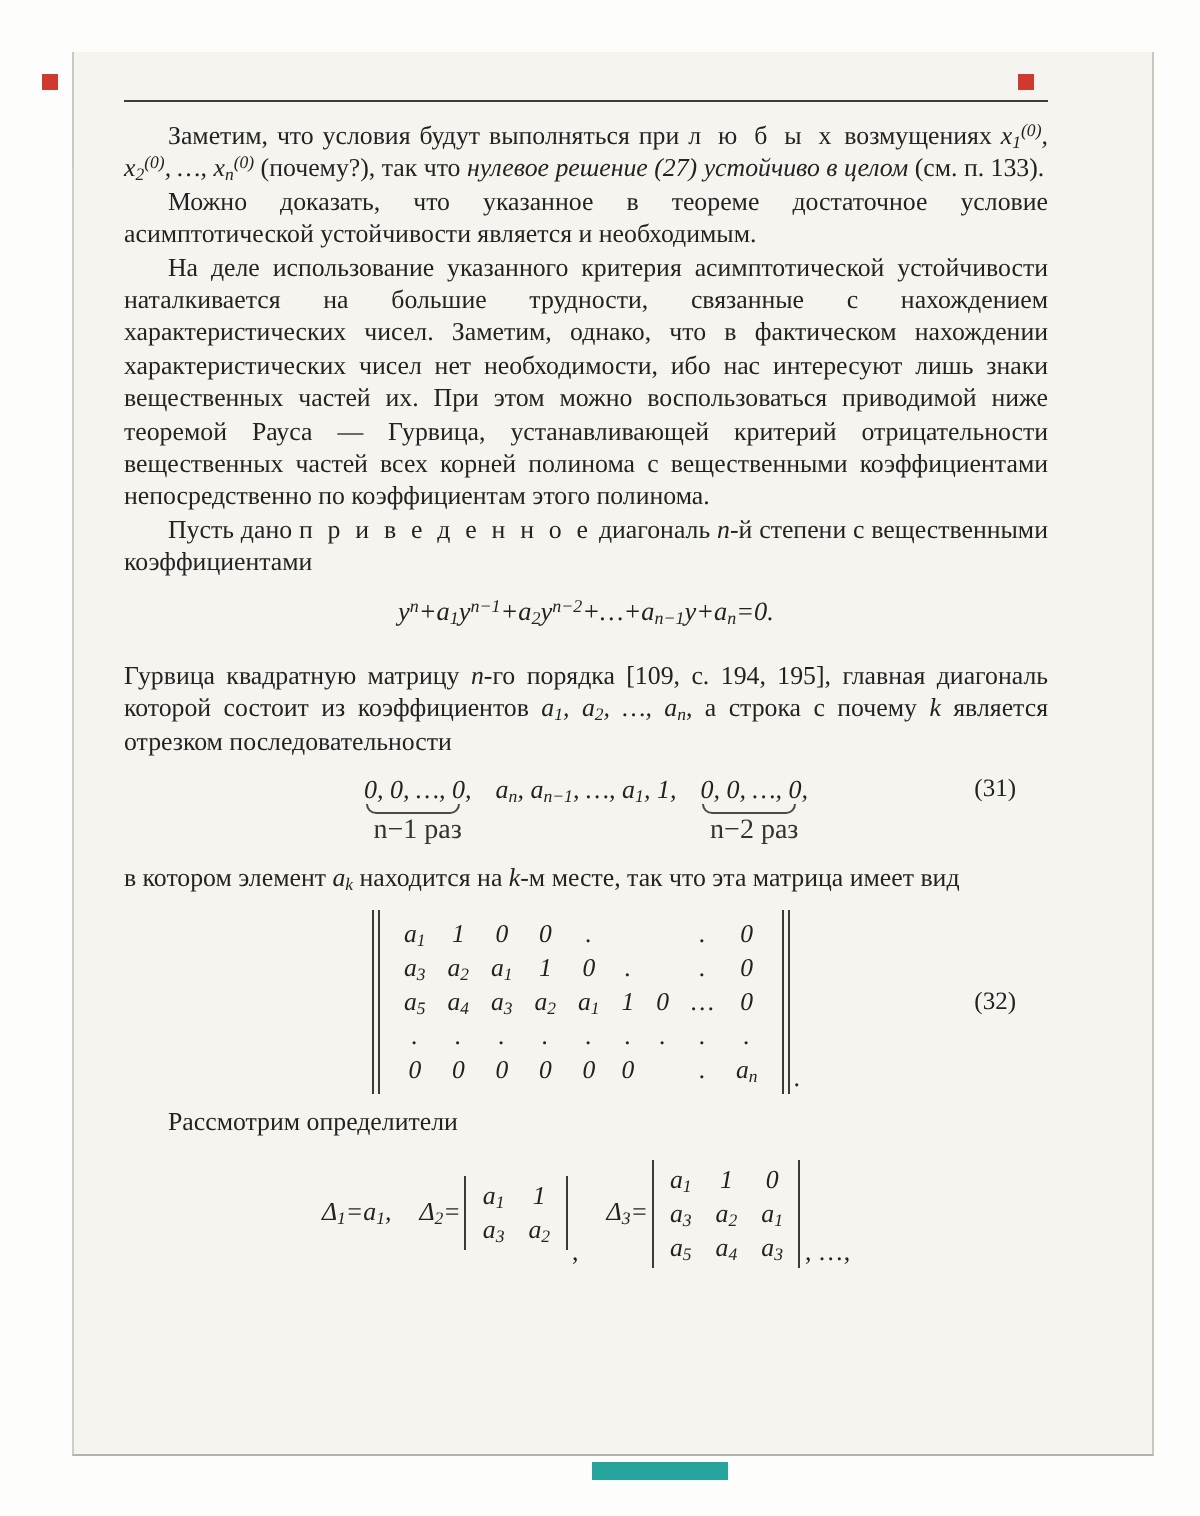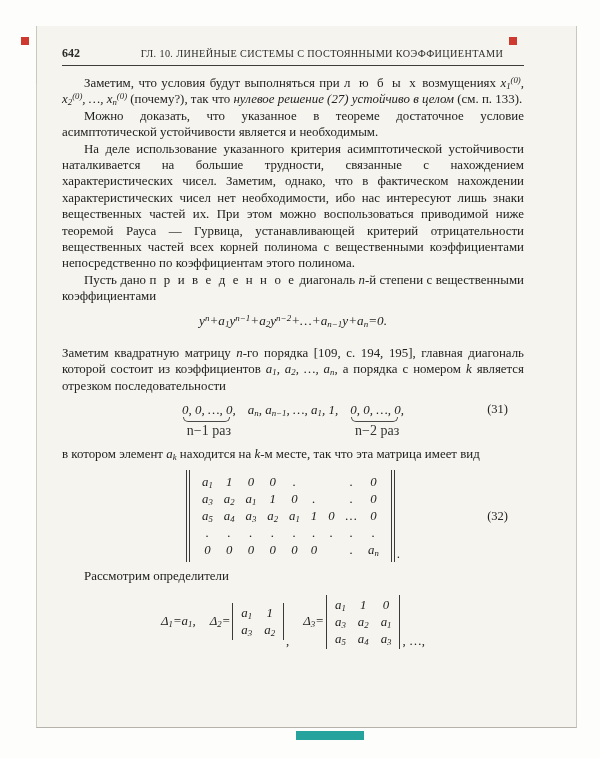--- a/index.html
+++ b/index.html
@@ -63,37 +63,33 @@
 <body>
 
 <div class="paper"></div>
 <div class="edge-left"></div>
 <div class="mark red tl"></div>
 <div class="mark red tr"></div>
 <div class="mark teal"></div>
 
 <div class="content">
 
-  <div class="header">
-    <span class="pagenum">642</span>
-    <span class="chapter">ГЛ. 10. ЛИНЕЙНЫЕ СИСТЕМЫ С ПОСТОЯННЫМИ КОЭФФИЦИЕНТАМИ</span>
-  </div>
   <div class="rule"></div>
 
   <p class="indent"><span>Заметим, что условия будут выполняться при </span><span class="sp">л ю б ы х</span><span> возмущениях </span><span class="it">x<sub>1</sub><sup>(0)</sup>, x<sub>2</sub><sup>(0)</sup>, …, x<sub>n</sub><sup>(0)</sup></span><span> (почему?), так что </span><span class="it">нулевое решение (27) устойчиво в целом</span><span> (см. п. 133).</span></p>
 
   <p class="indent">Можно доказать, что указанное в теореме достаточное условие асимптотической устойчивости является и необходимым.</p>
 
   <p class="indent">На деле использование указанного критерия асимптотической устойчивости наталкивается на большие трудности, связанные с нахождением характеристических чисел. Заметим, однако, что в фактическом нахождении характеристических чисел нет необходимости, ибо нас интересуют лишь знаки вещественных частей их. При этом можно воспользоваться приводимой ниже теоремой Рауса — Гурвица, устанавливающей критерий отрицательности вещественных частей всех корней полинома с вещественными коэффициентами непосредственно по коэффициентам этого полинома.</p>
 
   <p class="indent"><span>Пусть дано </span><span class="sp">п р и в е д е н н о е</span><span> диагональ </span><span class="it">n</span><span>-й степени с вещественными коэффициентами</span></p>
 
   <div class="eqcenter">y<sup>n</sup>+a<sub>1</sub>y<sup>n−1</sup>+a<sub>2</sub>y<sup>n−2</sup>+…+a<sub>n−1</sub>y+a<sub>n</sub>=0.</div>
 
-  <p><span>Заметим квадратную матрицу </span><span class="it">n</span><span>-го порядка [109, с. 194, 195], главная диагональ которой состоит из коэффициентов </span><span class="it">a<sub>1</sub>, a<sub>2</sub>, …, a<sub>n</sub></span><span>, а порядка с номером </span><span class="it">k</span><span> является отрезком последовательности</span></p>
+  <p><span>Гурвица квадратную матрицу </span><span class="it">n</span><span>-го порядка [109, с. 194, 195], главная диагональ которой состоит из коэффициентов </span><span class="it">a<sub>1</sub>, a<sub>2</sub>, …, a<sub>n</sub></span><span>, а строка с почему </span><span class="it">k</span><span> является отрезком последовательности</span></p>
 
   <div class="eq31 eqrow">
     <span class="ub">
       <span>0, 0, …, 0,</span>
       <span class="brace"></span>
       <span class="ublabel">n−1 раз</span>
     </span>
     <span>a<sub>n</sub>, a<sub>n−1</sub>, …, a<sub>1</sub>, 1,</span>
     <span class="ub">
       <span>0, 0, …, 0,</span>

